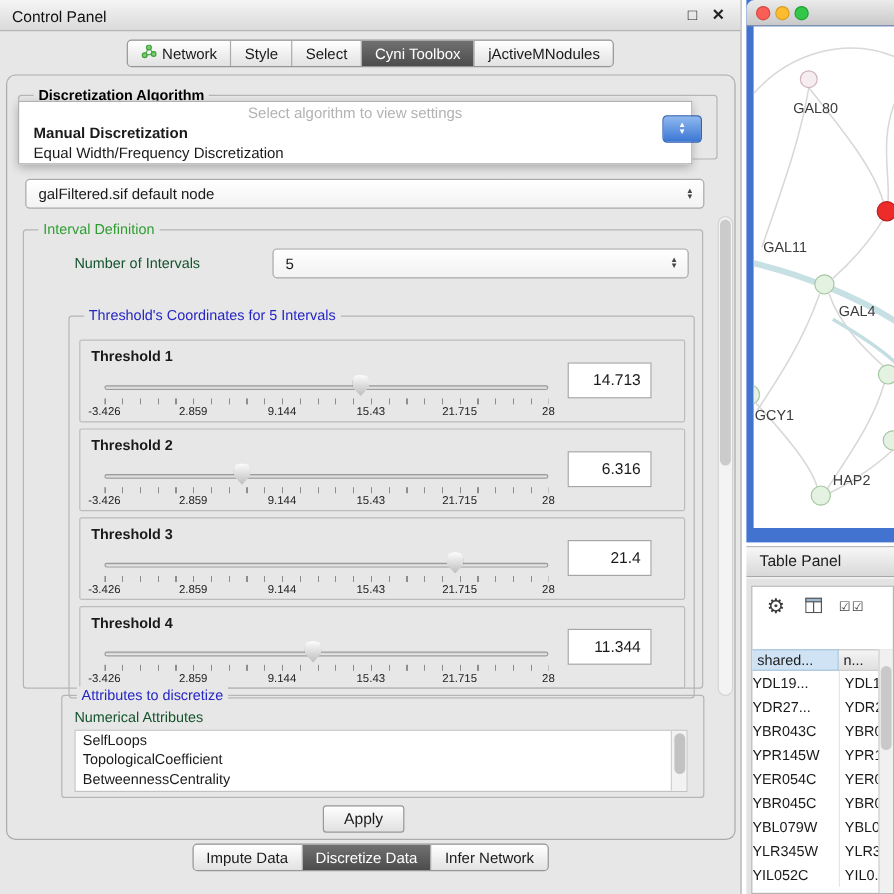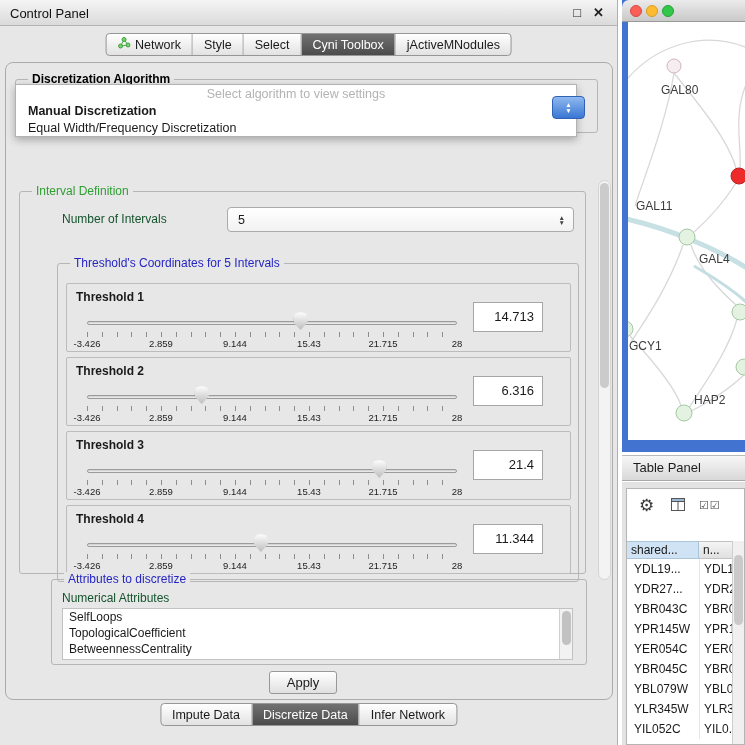--- a/index.html
+++ b/index.html
@@ -93,21 +93,21 @@
   #tp-inner{position:absolute;left:4px;top:6px;width:119px;height:257px;background:#fff;border:1px solid #b5b5b5}
   #tp-toolbar{position:absolute;left:0;top:0;width:100%;height:34px}
   #gear{position:absolute;left:12px;top:6px;font-size:17px;color:#3a3a3a}
   #cols-icon{position:absolute;left:44px;top:9px}
   #checks{position:absolute;left:72px;top:10px;font-size:11px;letter-spacing:1px;color:#444}
   #tp-colhead{position:absolute;left:0;top:52px;width:100%;height:18px;display:flex;font-size:12px}
   #tp-colhead .col0{width:72px;background:var(--selected-column-header,#cfe3f4);border:1px solid #aac4da;border-left:none;padding-left:4px;line-height:16px;overflow:hidden;white-space:nowrap}
   #tp-colhead .col1{flex:1;background:linear-gradient(#f4f4f4,#e0e0e0);border:1px solid #c2c2c2;border-left:none;padding-left:4px;line-height:16px;overflow:hidden;white-space:nowrap}
   #tp-rows{position:absolute;left:0;top:70px;width:107px;bottom:0;overflow:hidden}
   .trow{display:flex;height:20px;line-height:20px;font-size:12px}
-  .trow .c0{width:72px;padding-left:7px;overflow:hidden;white-space:nowrap}
+  .trow .c0{width:72px;padding-left:0;overflow:hidden;white-space:nowrap}
   .trow .c1{flex:1;padding-left:4px;border-left:1px solid #e6e6e6;overflow:hidden;white-space:nowrap}
   #tp-scroll{position:absolute;right:0;top:52px;bottom:0;width:12px;background:#f0f0f0;border-left:1px solid #cfcfcf}
   #tp-scroll-thumb{position:absolute;left:1px;top:14px;width:9px;height:70px;background:#c9c9c9;border-radius:5px}
 </style>
 </head>
 <body>
 
 <div class="stage">
 
   <section id="control-panel">
@@ -153,20 +153,27 @@
         <div class="dd-prompt">Select algorithm to view settings</div>
         <div class="dd-item bold">Manual Discretization</div>
         <div class="dd-item">Equal Width/Frequency Discretization</div>
       </div>
       <div id="alg-cap">
         <span>▲</span>
         <span>▼</span>
       </div>
 
       <span class="plain-label" style="left:17px;top:60px">Table Data</span>
+      <div id="td-combo" class="combo">
+        <span class="combo-text">galFiltered.sif default node</span>
+        <span class="combo-arrows">
+            <span>▲</span>
+            <span>▼</span>
+          </span>
+      </div>
 
       <div id="interval-group" class="group">
         <span class="group-title gt-green">Interval Definition</span>
 
         <span id="num-label" class="bold-label">Number of Intervals</span>
         <div id="num-combo" class="combo">
           <span class="combo-text">5</span>
           <span class="combo-arrows">
               <span>▲</span>
               <span>▼</span>

